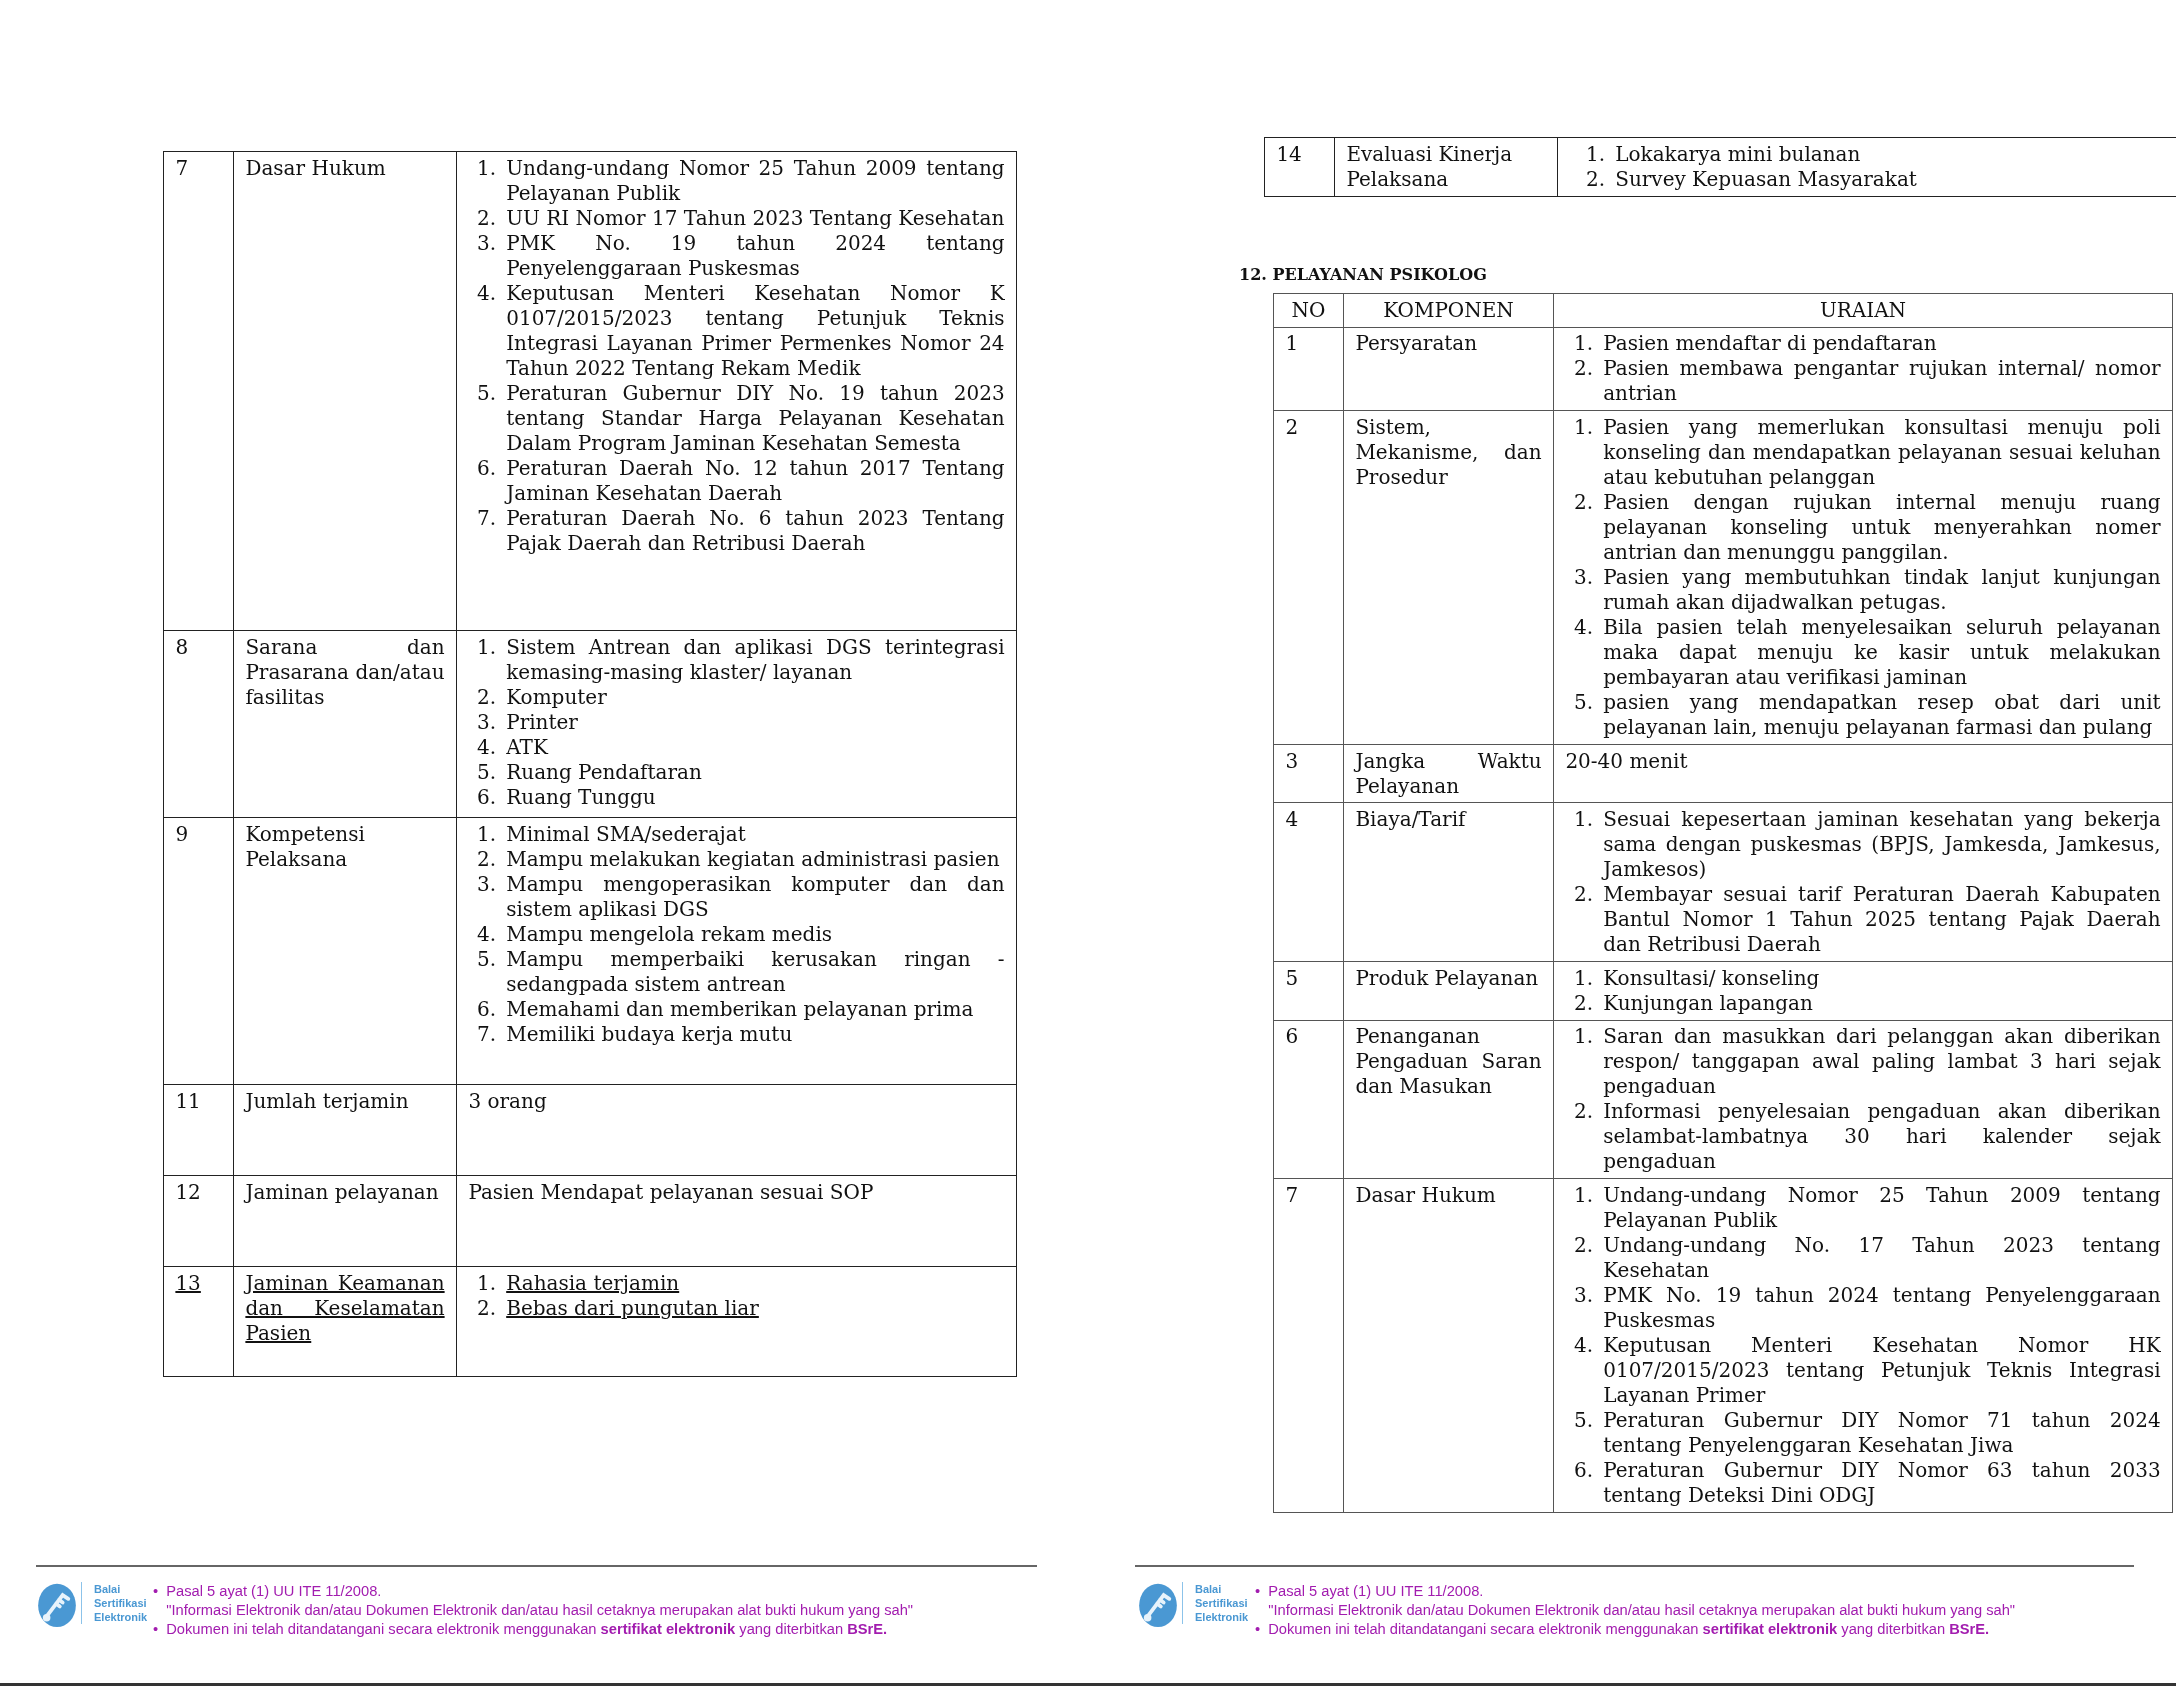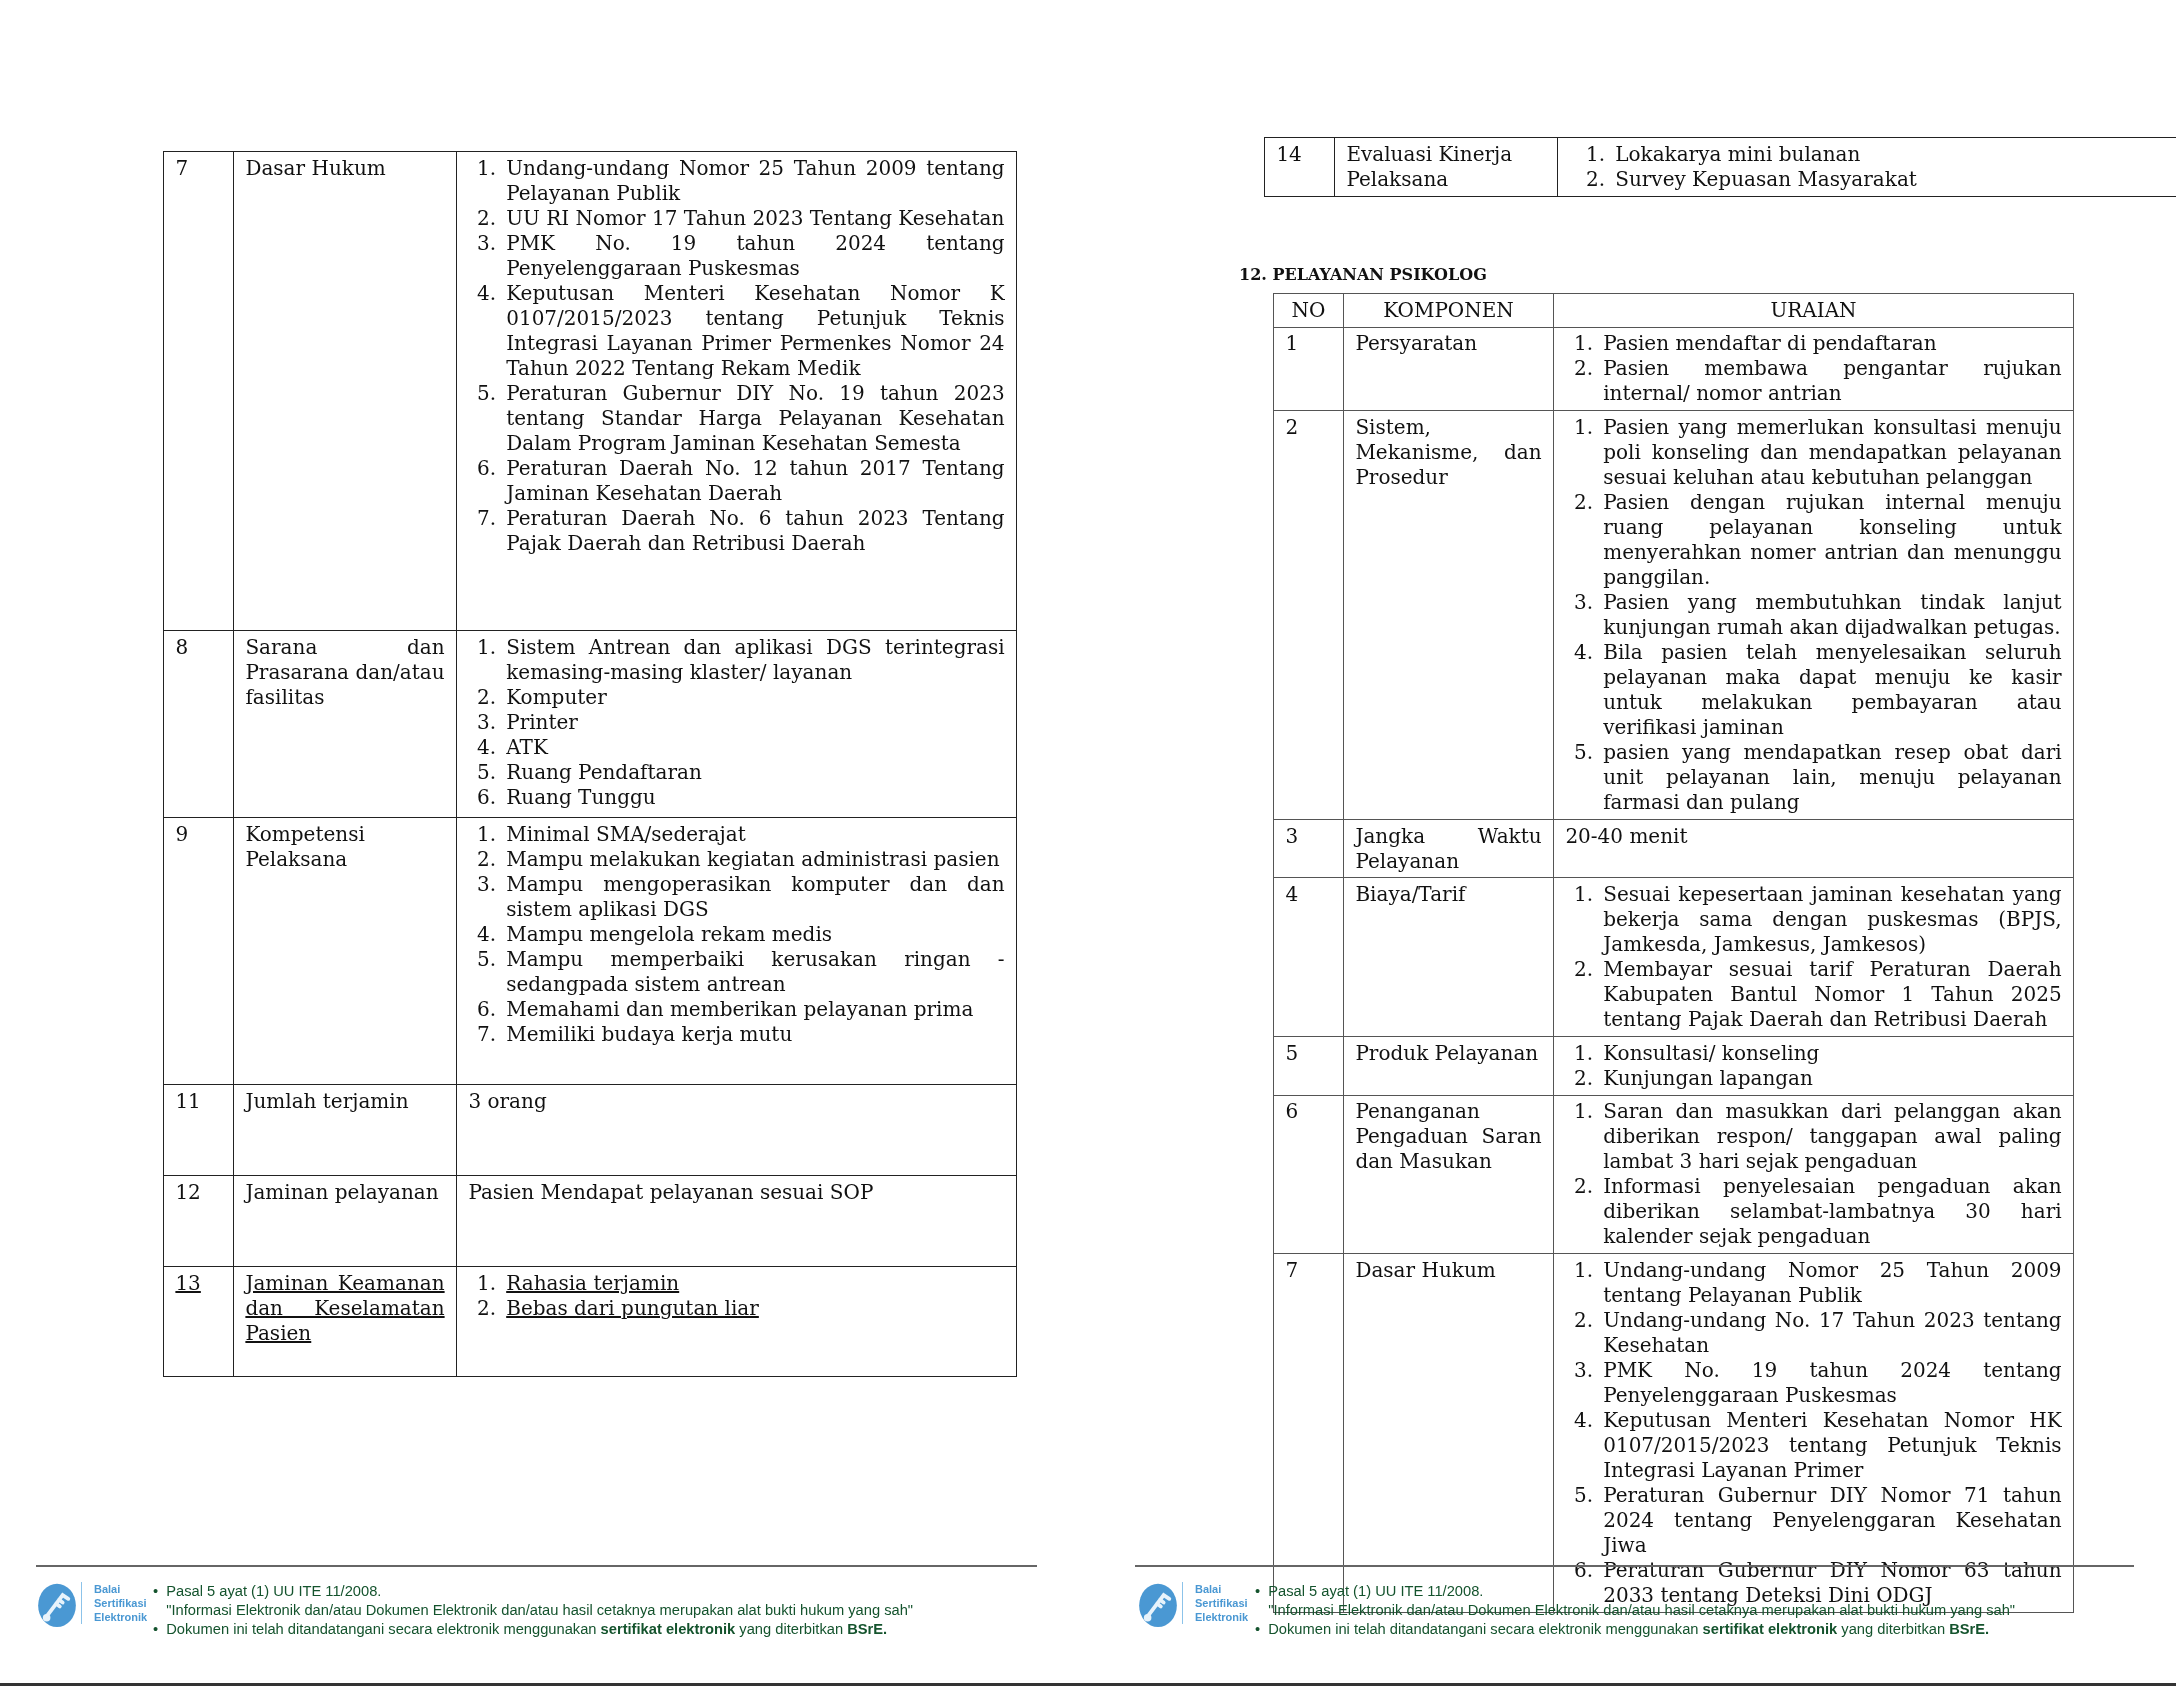--- a/index.html
+++ b/index.html
@@ -11,21 +11,21 @@
   table.doc td { border:1.9px solid #222; vertical-align:top; padding:3.8px 11.4px 3.8px 11.4px; }
   table.thin td { border:1.4px solid #555; }
   .no { text-align:left; }
   ol.items { margin:0; padding:0 0 0 34px; }
   ol.items li { text-align:justify; padding-left:3.8px; }
   .justify { text-align:justify; }
   .section-title { position:absolute; font-weight:bold; font-size:16px; }
   .hdr td { text-align:center; padding-top:0; padding-bottom:0; }
   .footer-rule { position:absolute; height:1.9px; background:#666; }
   .bottom-rule { position:absolute; height:2.8px; background:#333; }
-  .footer { position:absolute; font-family:"Liberation Sans", sans-serif; font-size:14.7px; line-height:19px; color:#14532d; }
+  .footer { position:absolute; font-family:"Liberation Sans", sans-serif; font-size:14.7px; line-height:19px; color:#a21caf; }
   .footer .bullet::before { content:"•"; display:inline-block; width:13.2px; }
   .footer .indent { padding-left:13.2px; }
   .bsre-logo { position:absolute; width:123px; height:53px; }
   .bsre-text { position:absolute; left:45px; top:1.9px; font-family:"Liberation Sans", sans-serif; font-weight:bold; font-size:11px; line-height:14px; color:#4a98d3; border-left:1.9px solid #8cc3ea; padding-left:12px; }
 </style>
 </head>
 <body>
 
 <div class="page" id="page-left">
   <table class="doc" id="left-table" style="left:163px; top:151px; width:854px;">
@@ -139,21 +139,21 @@
               <li>Lokakarya mini bulanan</li>
               <li>Survey Kepuasan Masyarakat</li>
             </ol>
         </td>
       </tr>
     </tbody>
   </table>
 
   <div class="section-title" style="left:151px; top:265px;">12.  PELAYANAN PSIKOLOG</div>
 
-  <table class="doc thin" style="left:185px; top:293px; width:801px;">
+  <table class="doc thin" style="left:185px; top:293px; width:900px;">
     <colgroup>
         <col style="width:70px">
         <col style="width:210px">
         <col>
       </colgroup>
     <tbody id="right-tbody">
       <tr class="hdr">
         <td>NO</td>
         <td>KOMPONEN</td>
         <td>URAIAN</td>

